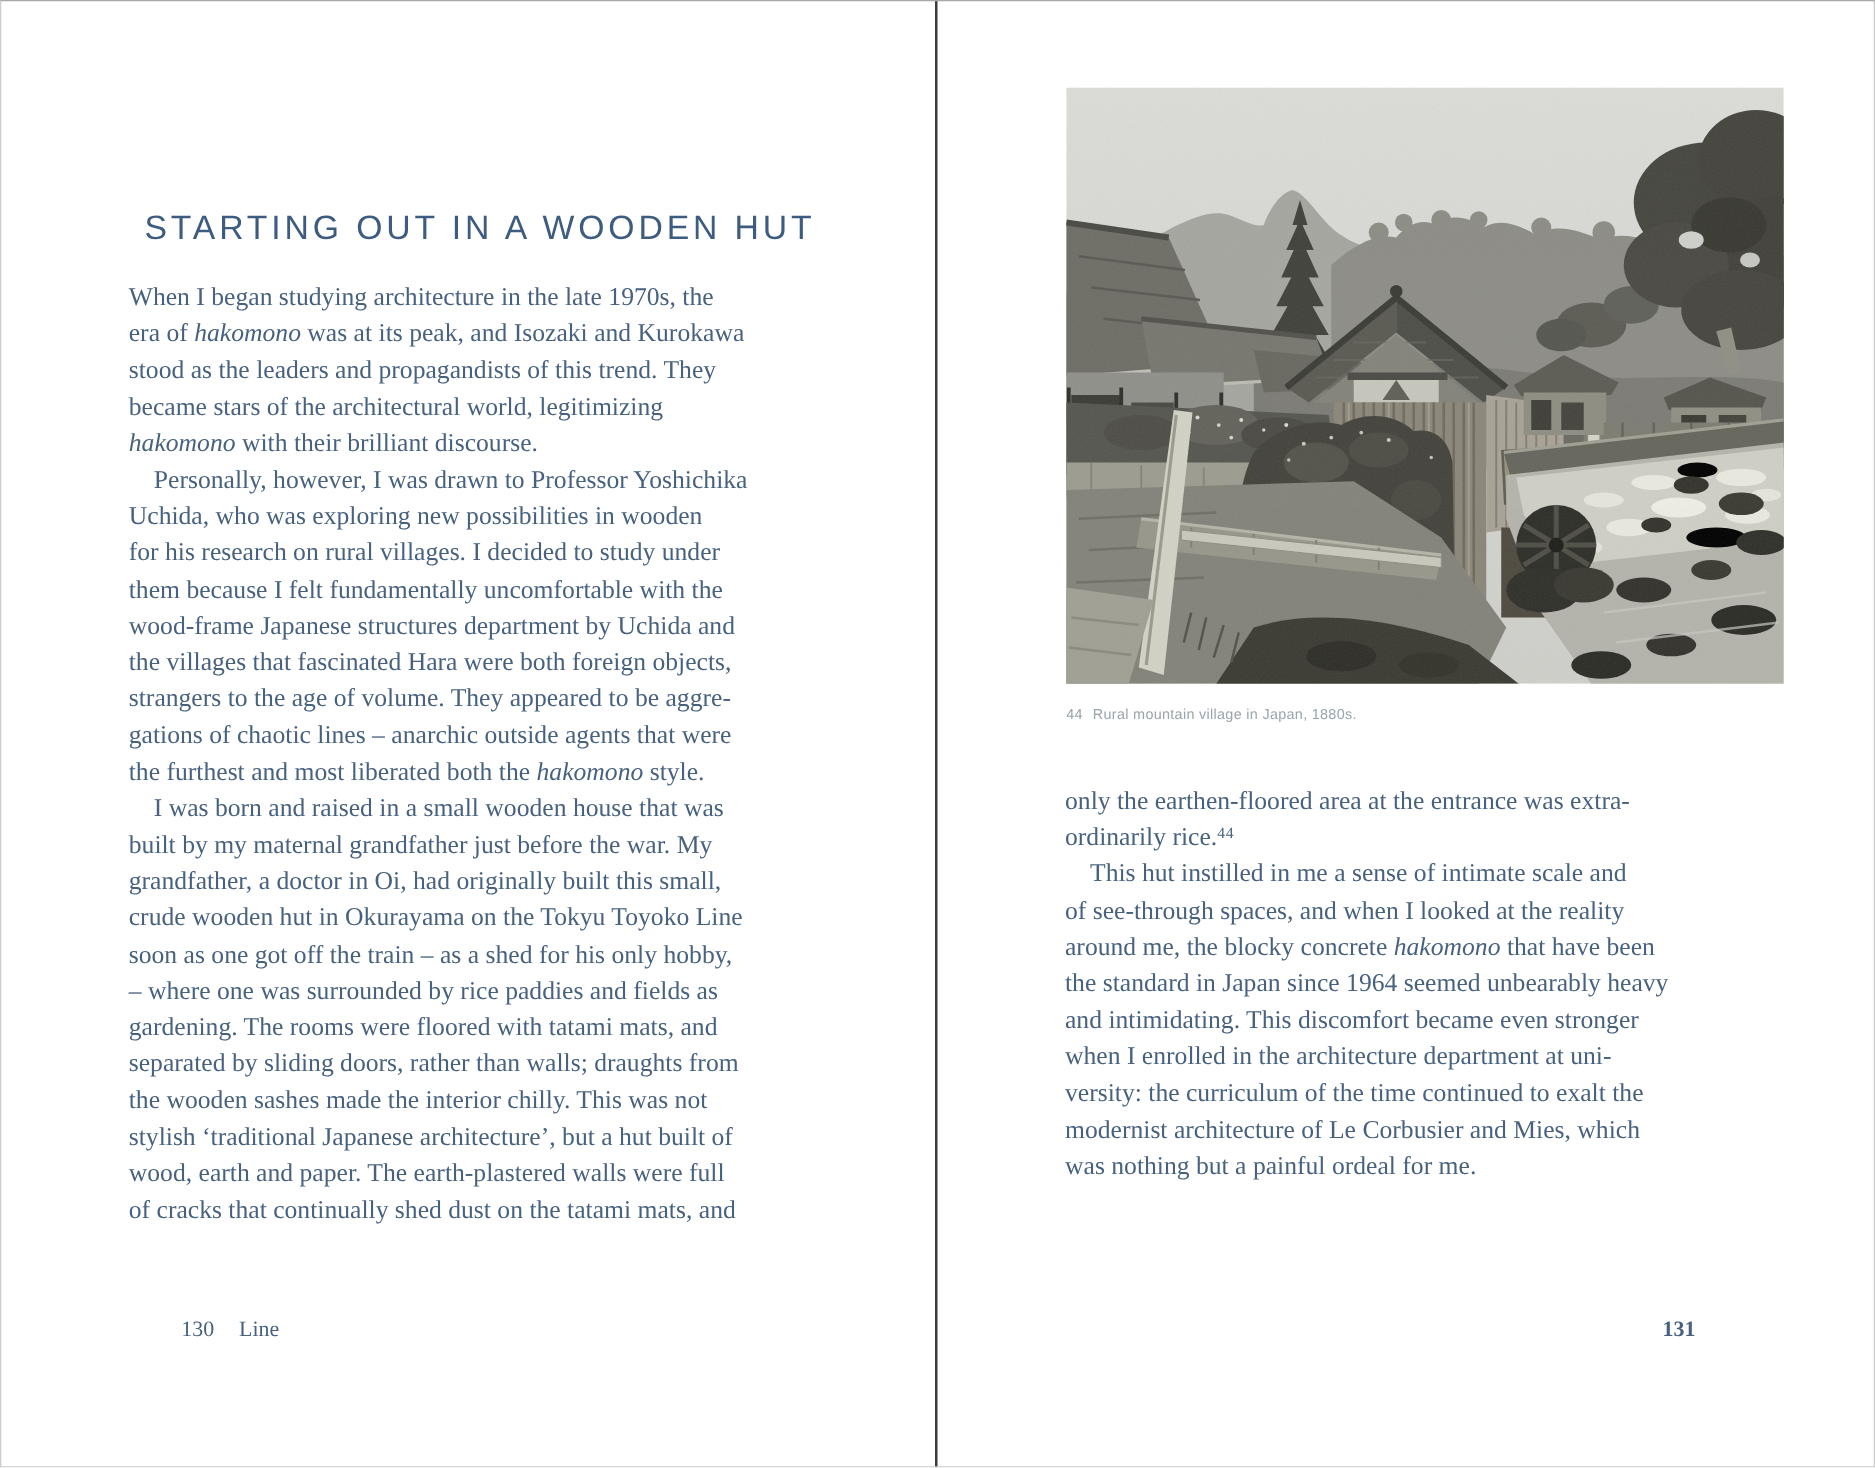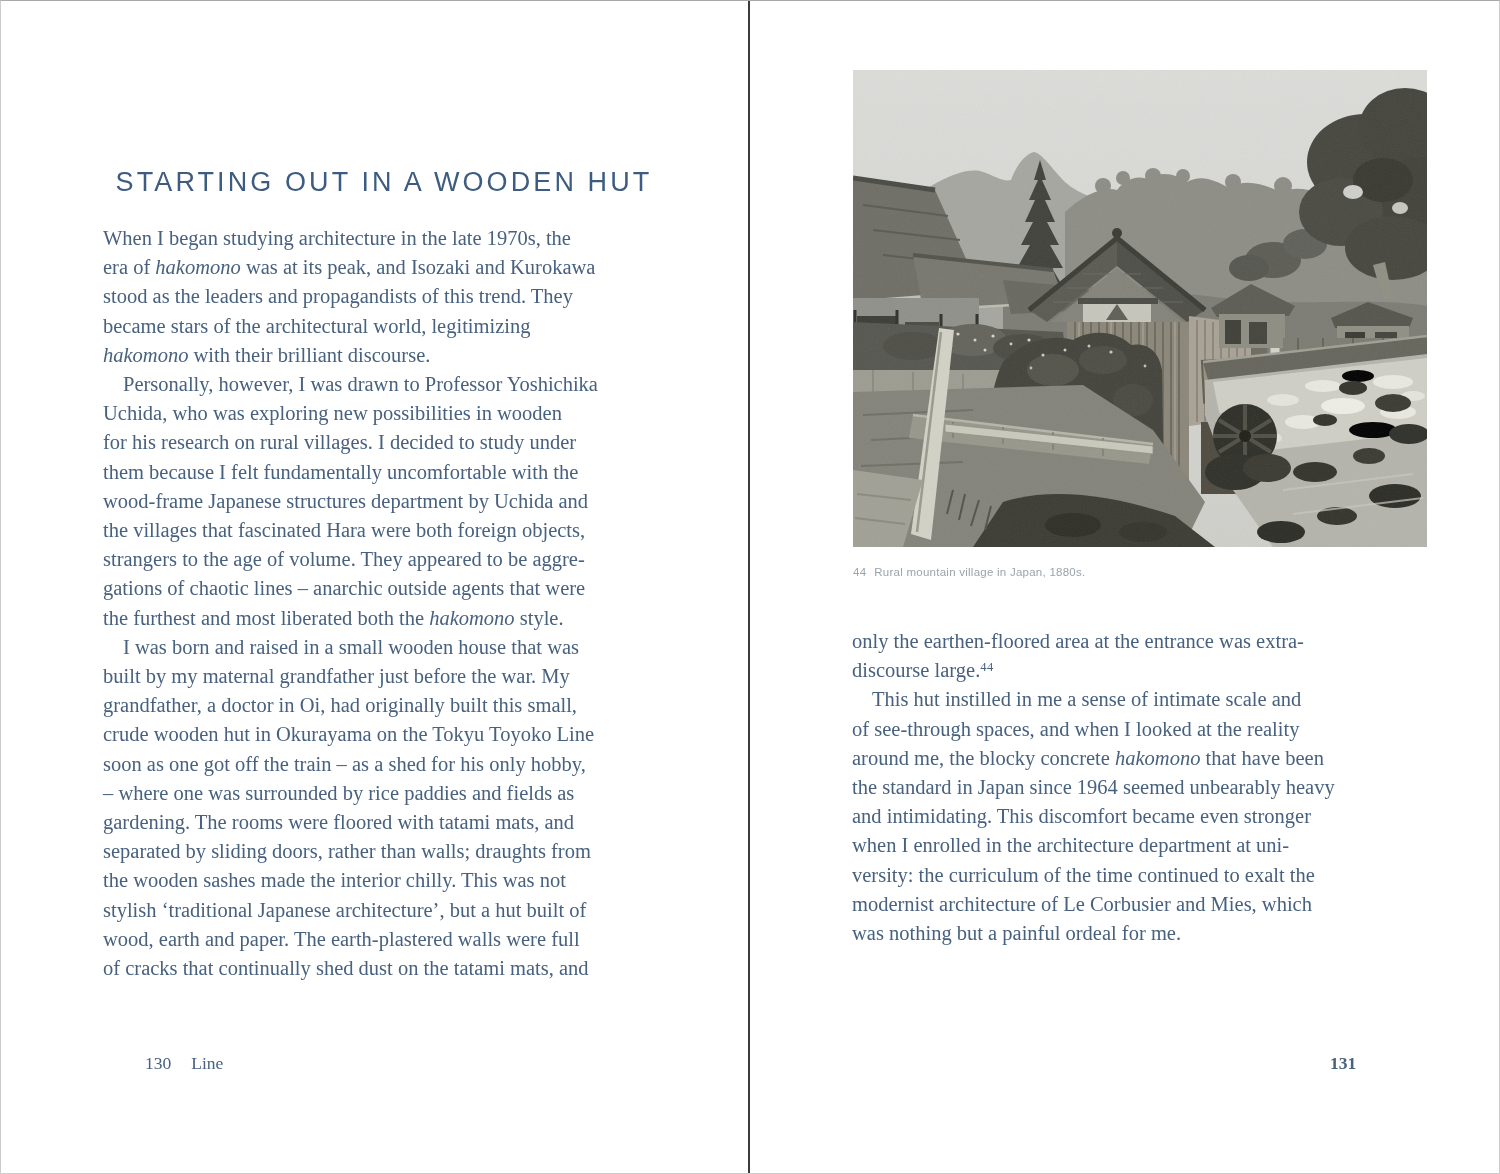--- a/index.html
+++ b/index.html
@@ -280,21 +280,21 @@
     </svg>
   </div>
 
   <div class="caption">
     <span class="cap-num">44</span><span>Rural mountain village in Japan, 1880s.</span>
   </div>
 
   <div id="right-body" class="body-text">
       <div class="para">
         <div class="line"><span>only the earthen-floored area at the entrance was extra-</span></div>
-        <div class="line"><span>discourse large.</span><sup>44</sup></div>
+        <div class="line"><span>ordinarily rice.</span><sup>44</sup></div>
       </div>
       <div class="para indent">
         <div class="line"><span>This hut instilled in me a sense of intimate scale and</span></div>
         <div class="line"><span>of see-through spaces, and when I looked at the reality</span></div>
         <div class="line"><span>around me, the blocky concrete </span><em>hakomono</em><span> that have been</span></div>
         <div class="line"><span>the standard in Japan since 1964 seemed unbearably heavy</span></div>
         <div class="line"><span>and intimidating. This discomfort became even stronger</span></div>
         <div class="line"><span>when I enrolled in the architecture department at uni-</span></div>
         <div class="line"><span>versity: the curriculum of the time continued to exalt the</span></div>
         <div class="line"><span>modernist architecture of Le Corbusier and Mies, which</span></div>

